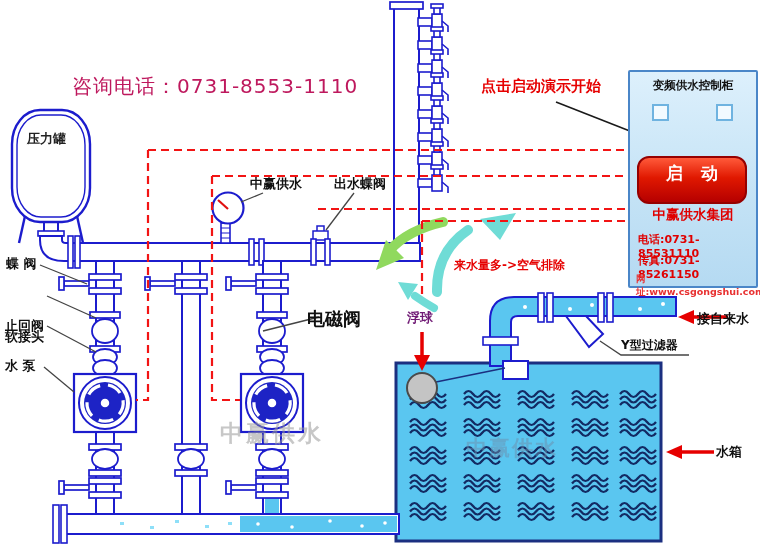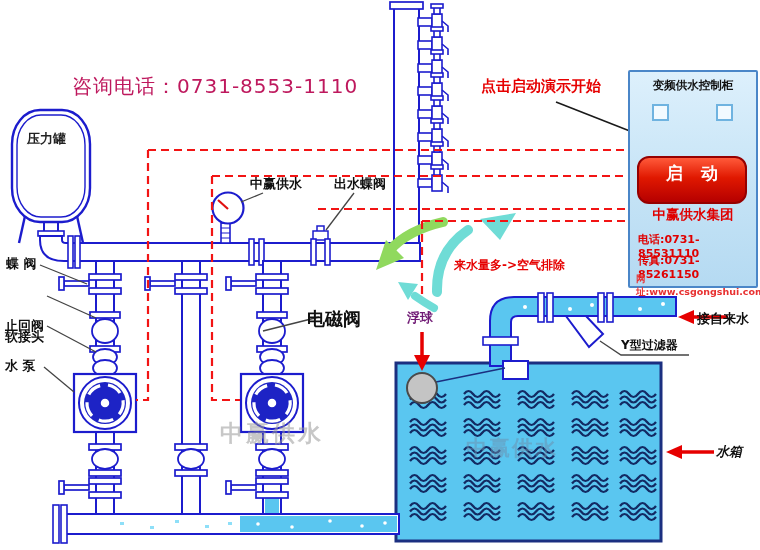--- a/index.html
+++ b/index.html
@@ -15,21 +15,21 @@
   .lbl-solenoid{left:307px;top:309px;font-size:18px;}
   .lbl-butterfly{left:6px;top:257px;font-size:13px;}
   .lbl-check{left:5px;top:288px;font-size:13px;margin-top:31px;}
   .lbl-flex{left:5px;top:318px;font-size:13px;margin-top:12px;}
   .lbl-pump{left:5px;top:359px;font-size:13px;}
   .lbl-ptank{left:27px;top:132px;font-size:13px;color:#222;}
   .lbl-air{left:454px;top:259px;font-size:12px;color:#e60000;}
   .lbl-float{left:407px;top:311px;font-size:13px;color:#701a75;}
   .lbl-tap{left:697px;top:303px;font-size:13px;margin-top:9px;}
   .lbl-yfilter{left:621px;top:339px;font-size:12px;}
-  .lbl-tank{left:716px;top:445px;font-size:13px;font-style:italic;}
+  .lbl-tank{left:716px;top:445px;font-size:13px;}
   .wm{position:absolute;font-weight:bold;pointer-events:none;}
   .wm1{left:220px;top:418px;font-size:23px;color:#9a9a9a;opacity:.55;letter-spacing:3px;}
   .wm2{left:466px;top:434px;font-size:21px;color:#6c8fae;opacity:.5;letter-spacing:2px;}
   .cabinet{position:absolute;left:628px;top:70px;width:126px;height:214px;
            background:linear-gradient(180deg,#ddf0fc 0%,#c3e2f5 60%,#b5daf2 100%);
            border:2px solid #4a86c8;border-radius:2px;}
   .cab-title{position:absolute;left:0;top:6px;width:100%;text-align:center;
              font-size:11.5px;font-weight:600;color:#101010;}
   .cab-ind{position:absolute;top:32px;width:13px;height:13px;background:#f2faff;
            border:2px solid #6fb3e0;}

